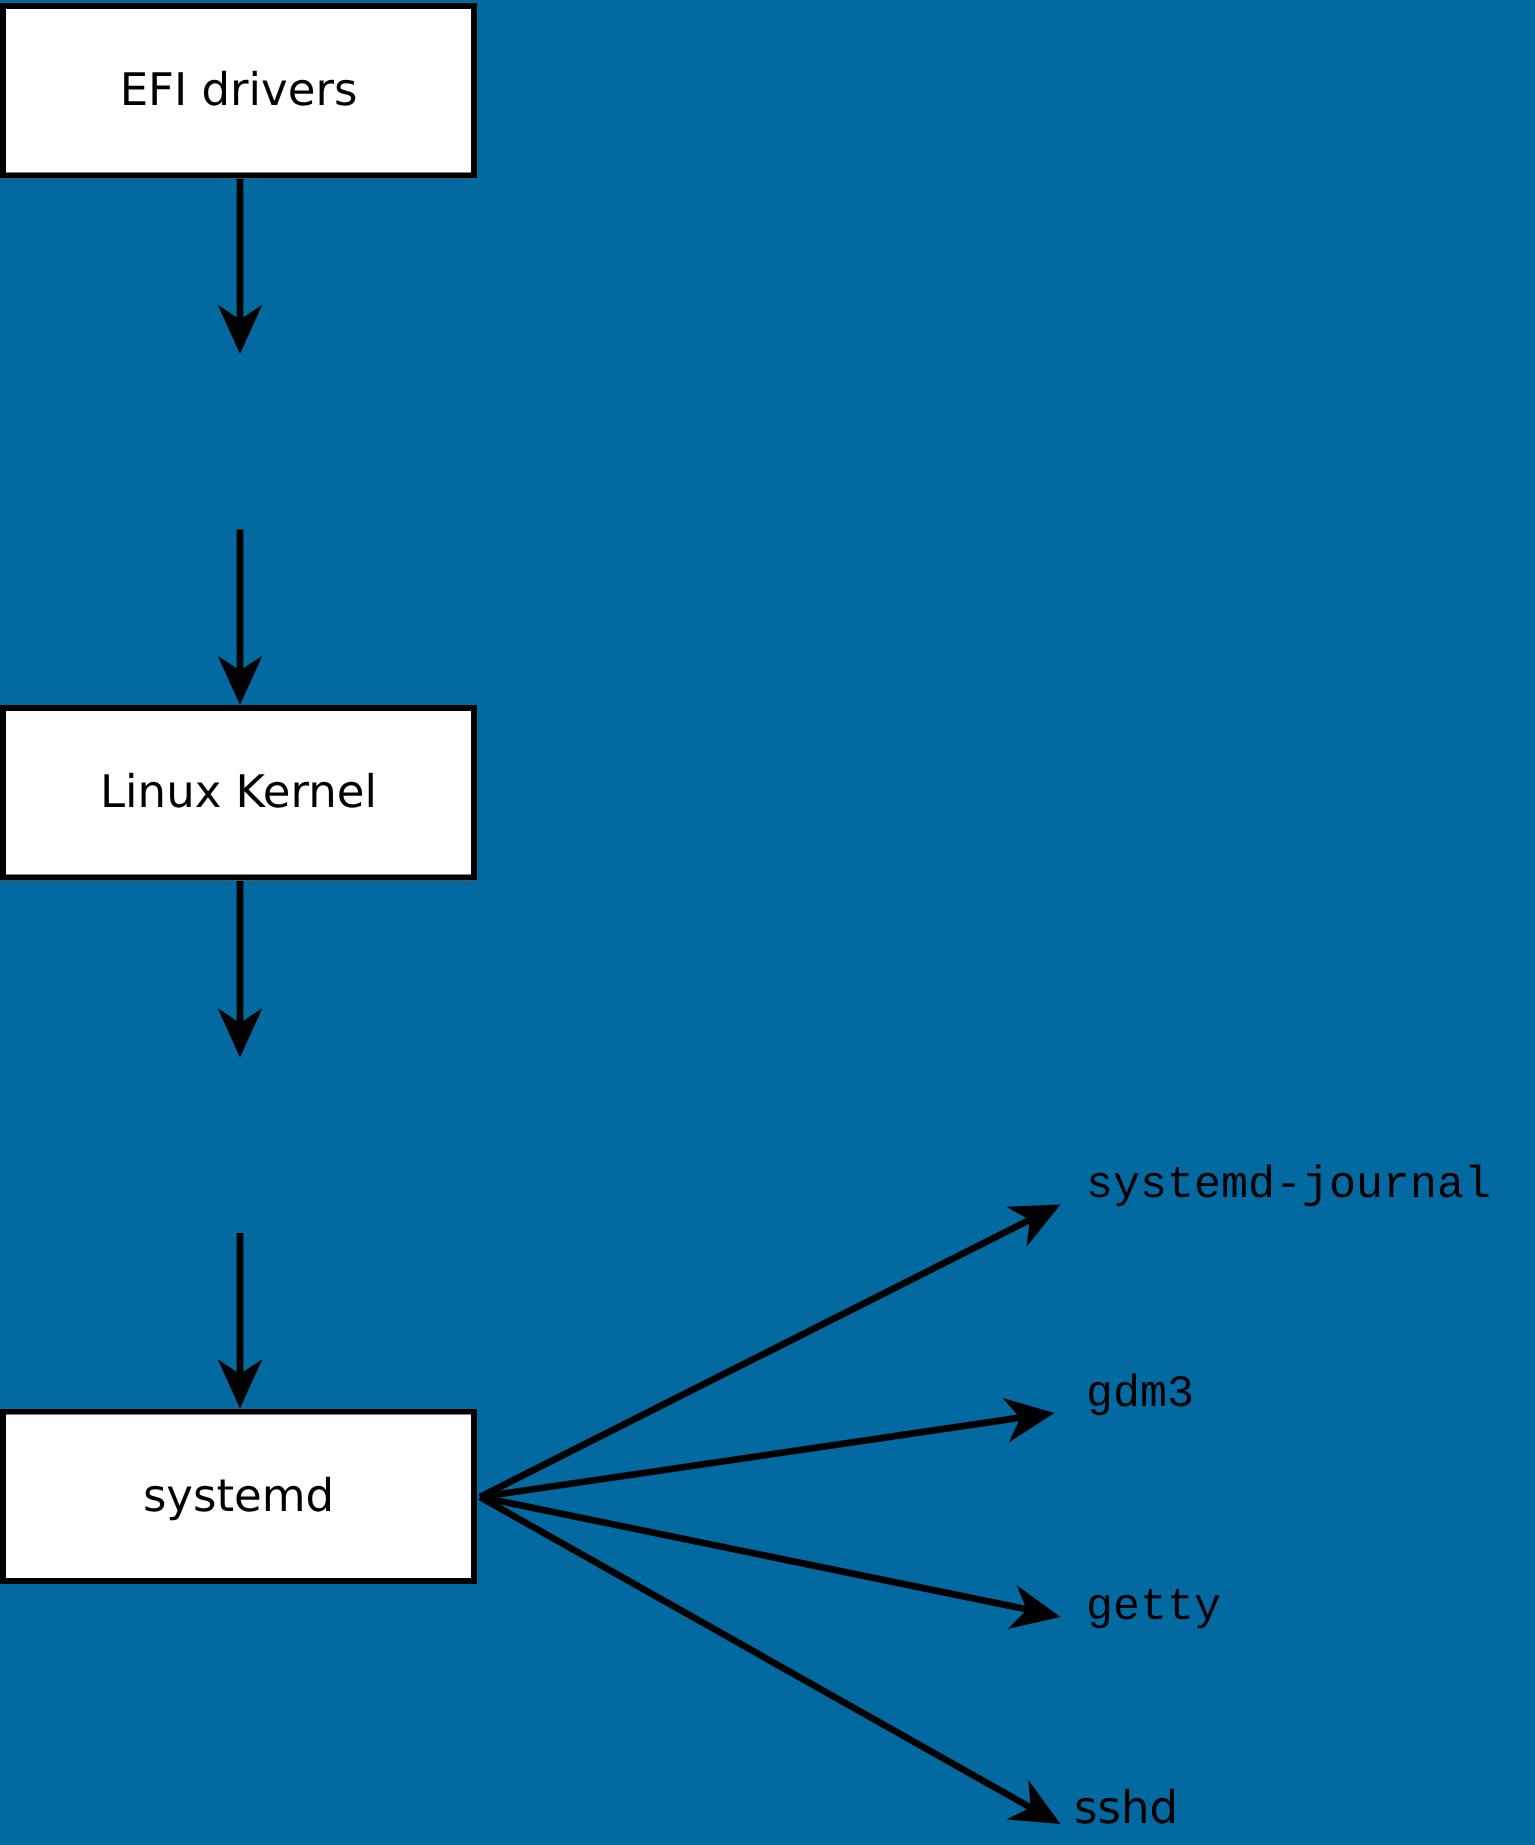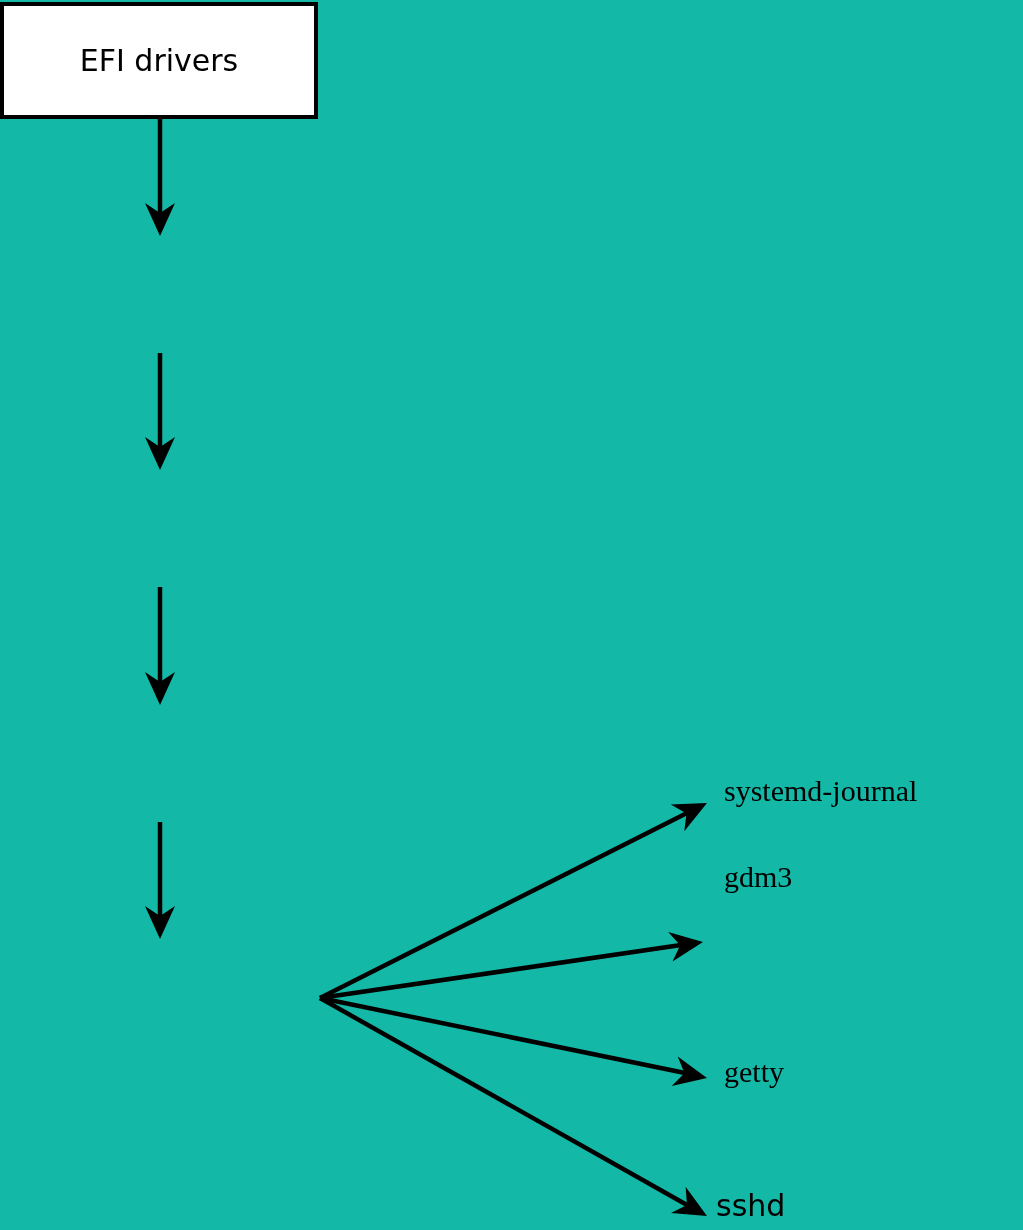--- a/index.html
+++ b/index.html
@@ -4,21 +4,21 @@
 <style>
   html, body {
     margin: 0;
     padding: 0;
     background: #ffffff;
   }
   .canvas {
     position: relative;
     width: 1023px;
     height: 1230px;
-    background: #14b8a6;
+    background: #0369a1;
     overflow: hidden;
     font-family: "DejaVu Sans", "Liberation Sans", sans-serif;
     color: #000000;
   }
   .arrow-layer {
     position: absolute;
     left: 0;
     top: 0;
     width: 1023px;
     height: 1230px;
@@ -33,21 +33,21 @@
     background: #ffffff;
     display: flex;
     align-items: center;
     justify-content: center;
     font-size: 30px;
     line-height: 34px;
     white-space: nowrap;
   }
   .proc-label {
     position: absolute;
-    font-family: Liberation Serif, serif;
+    font-family: Liberation Mono, monospace;
     font-size: 30px;
     line-height: 34px;
     white-space: nowrap;
   }
   .proc-label.sans {
     font-family: "DejaVu Sans", "Liberation Sans", sans-serif;
   }
   .note {
     position: absolute;
     left: 561px;
@@ -104,20 +104,26 @@
     </g>
     <g>
       <path class="shaft" d="M320 998 L687 1205"></path>
       <polygon class="head" points="707,1216 671,1213 687,1205 685.6,1186.7"></polygon>
     </g>
   </svg>
 
   <div class="node" style="top:2px">
     <span>EFI drivers</span>
   </div>
+  <div class="node" style="top:470px">
+    <span>Linux Kernel</span>
+  </div>
+  <div class="node" style="top:939px">
+    <span>systemd</span>
+  </div>
 
   <div class="proc-label" style="left:724px; top:774px">systemd-journal</div>
-  <div class="proc-label" style="left:724px; top:860px">gdm3</div>
+  <div class="proc-label" style="left:724px; top:913px">gdm3</div>
   <div class="proc-label" style="left:724px; top:1055px">getty</div>
   <div class="proc-label sans" style="left:716px; top:1189px">sshd</div>
 
 
 </div>
 
 </body></html>

